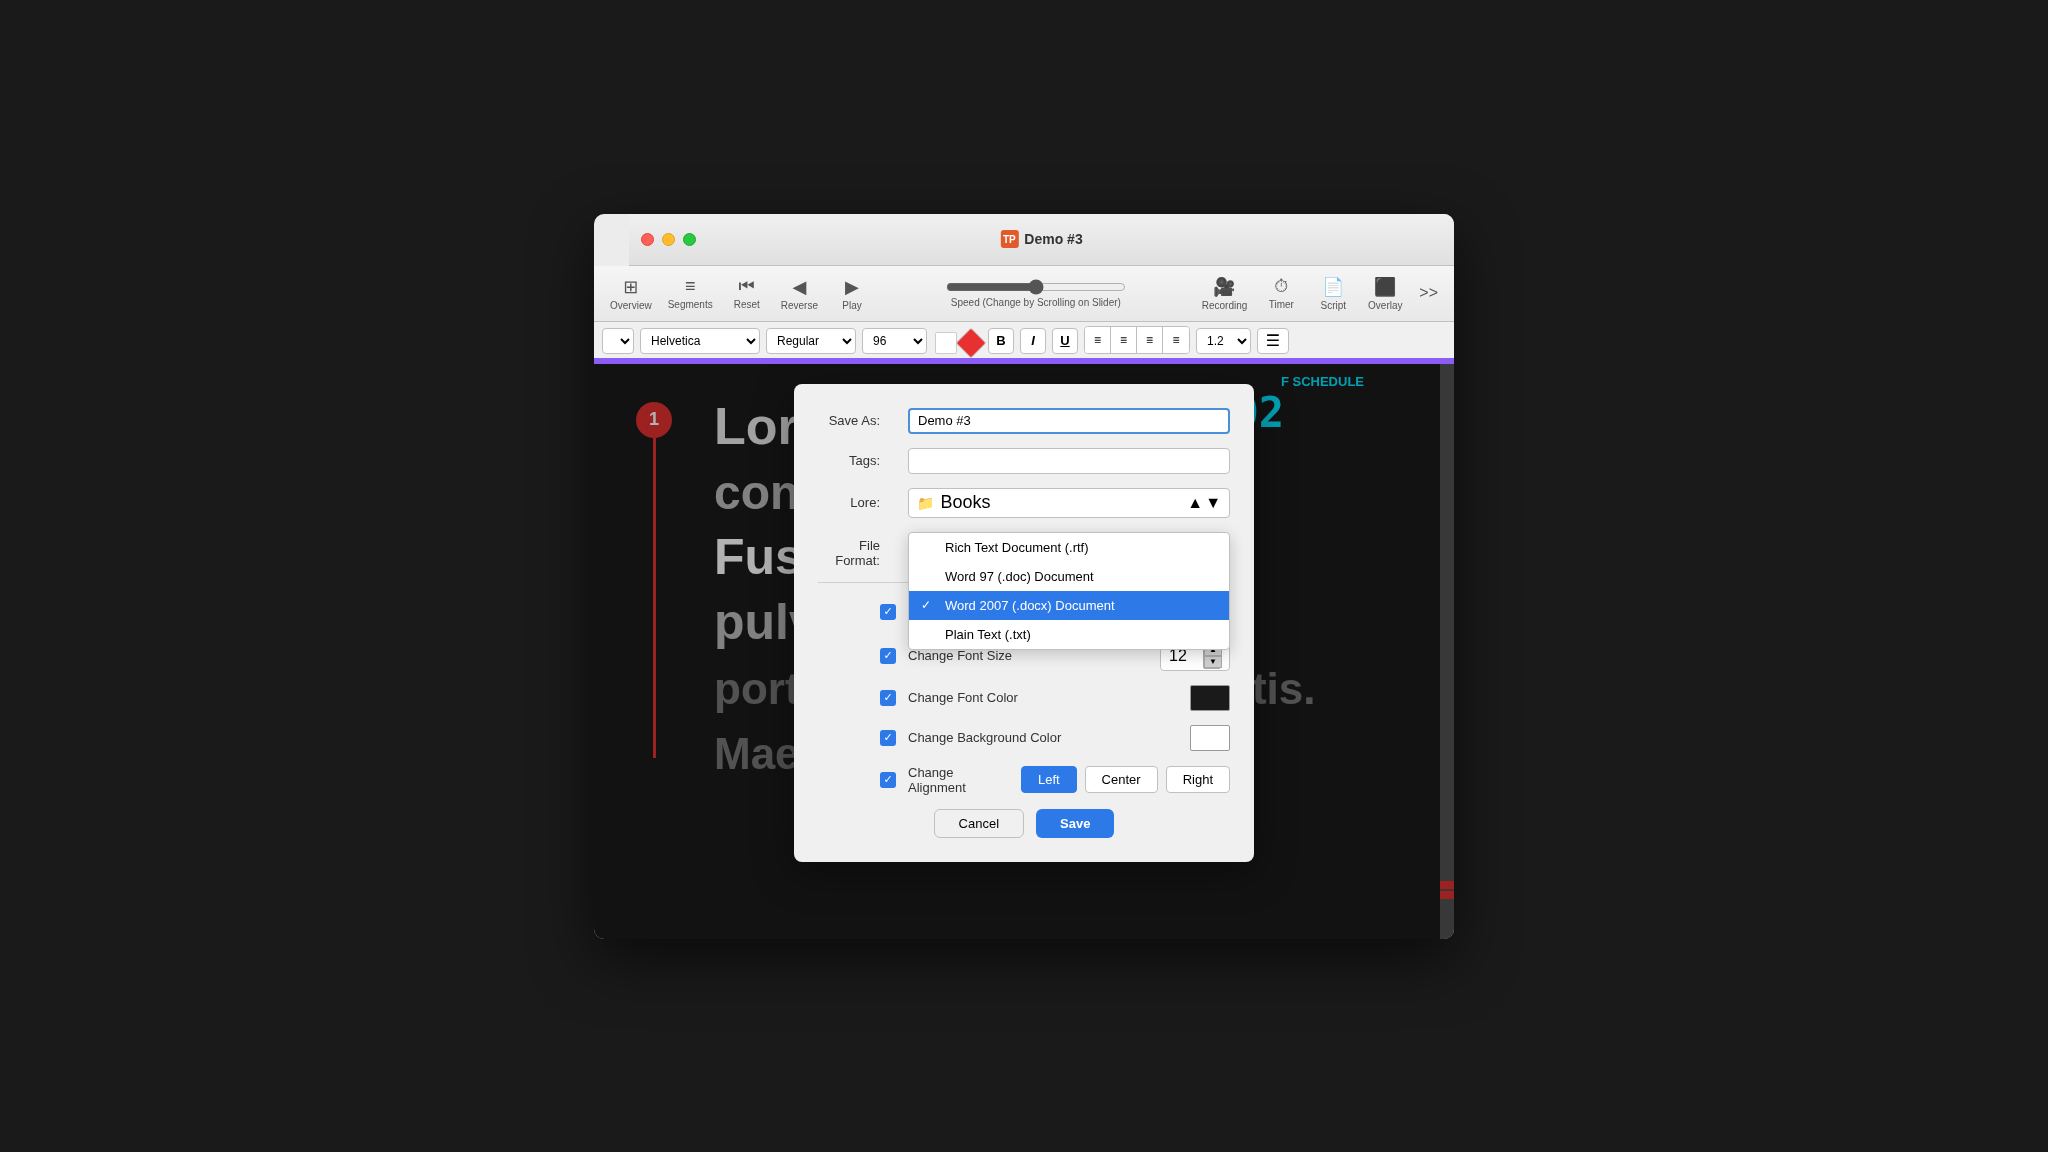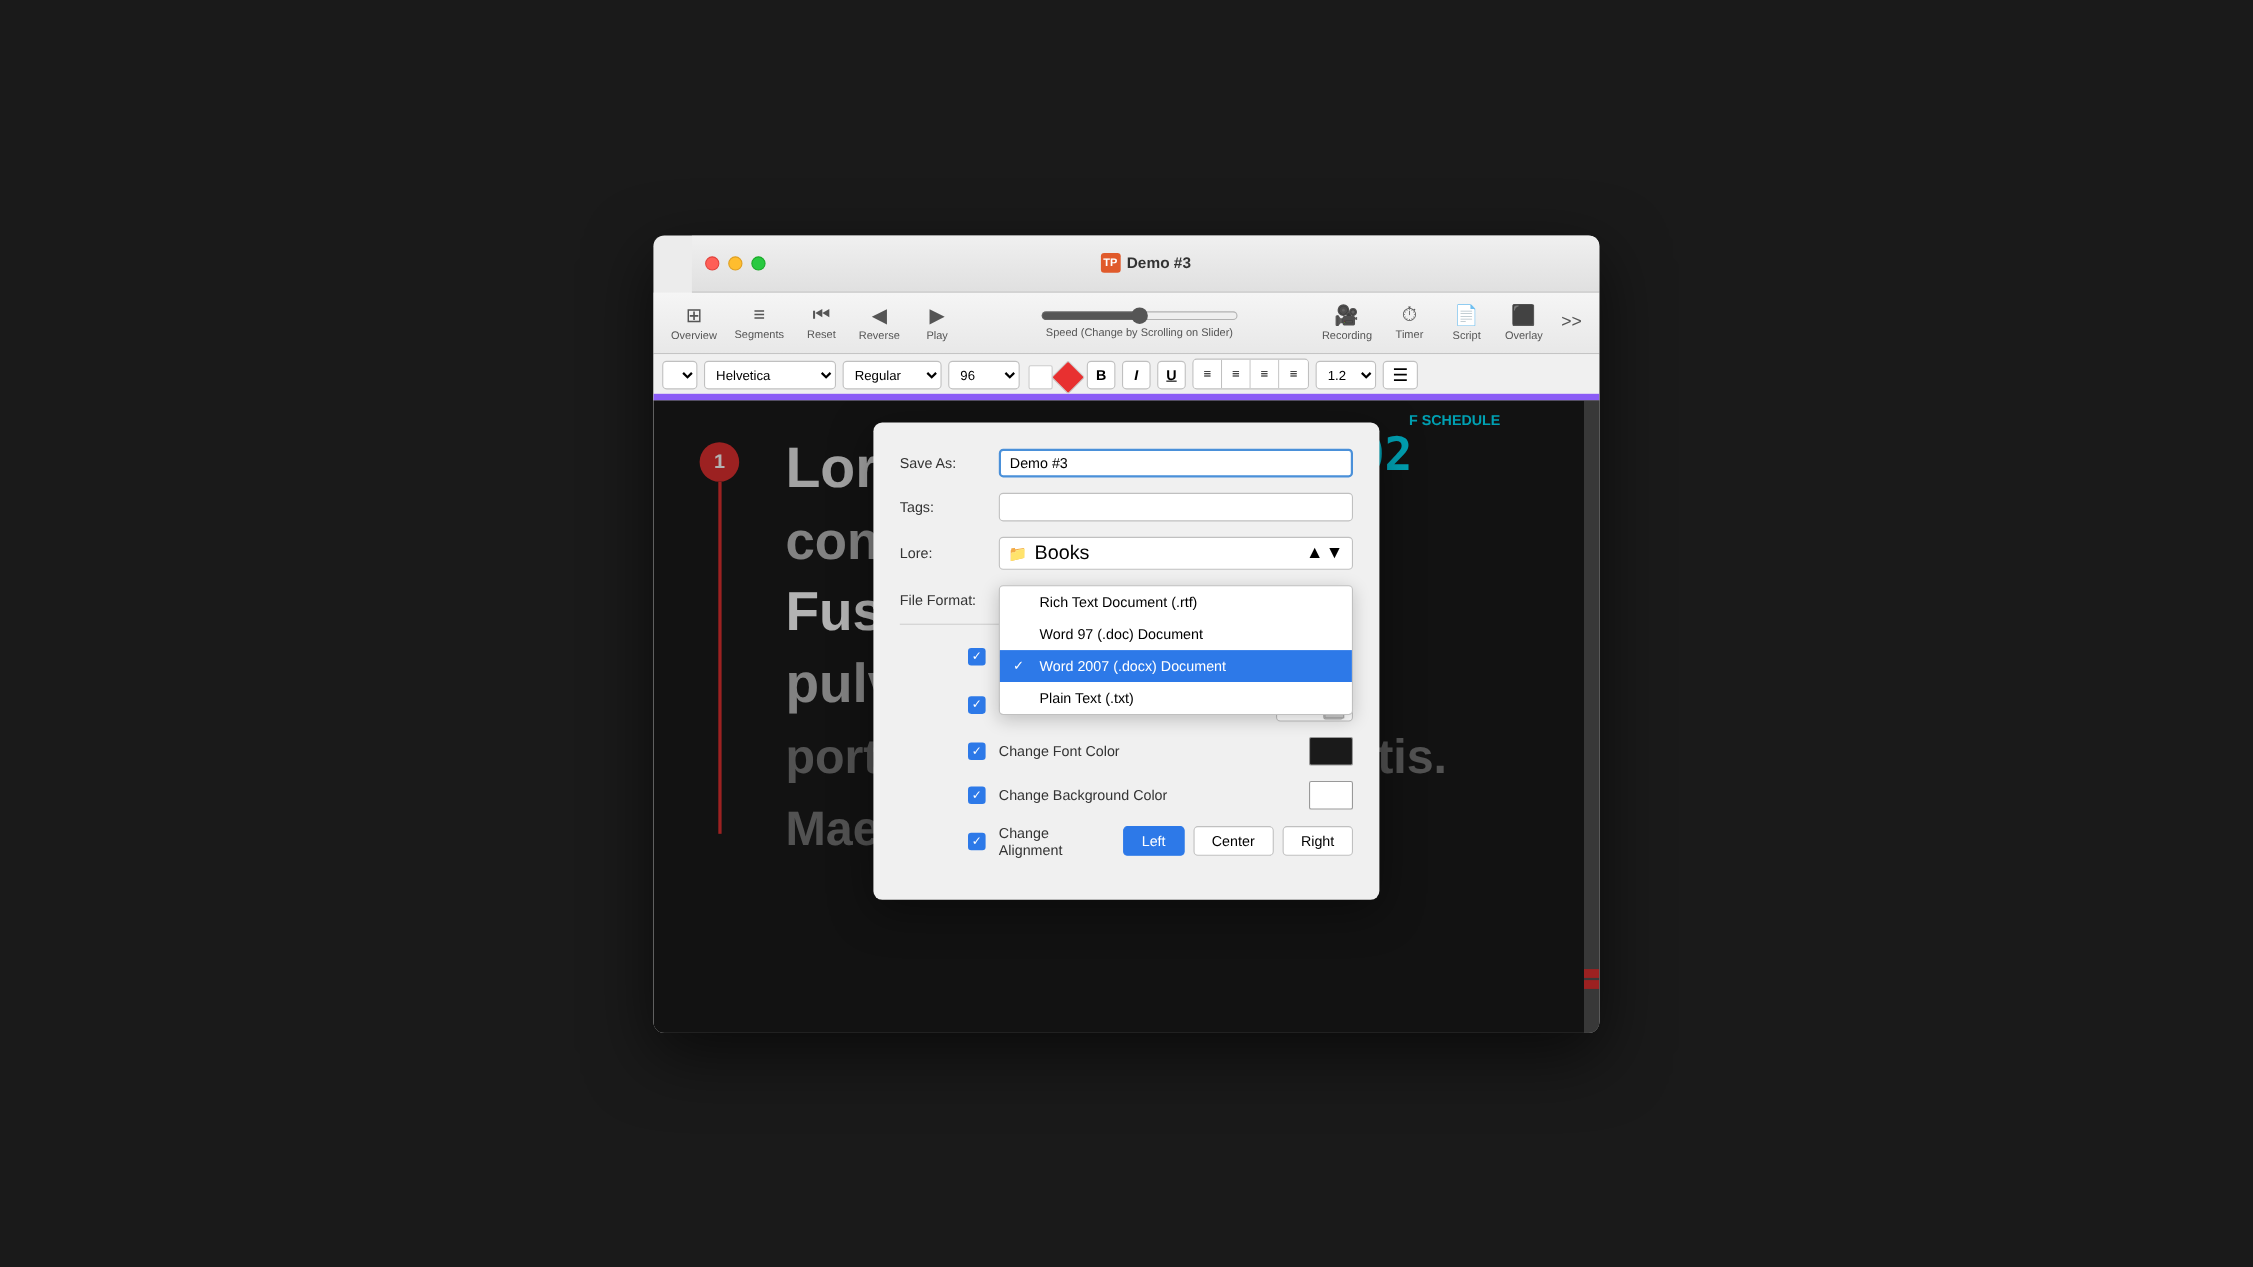--- a/index.html
+++ b/index.html
@@ -301,22 +301,22 @@
     .dialog-row {
       display: flex;
       align-items: center;
       margin-bottom: 14px;
       position: relative;
     }
     .dialog-label {
       font-size: 13px;
       color: #333;
       width: 90px;
-      text-align: left;
-      padding-right: 12px;
+      text-align: right;
+      padding-right: 28px;
       flex-shrink: 0;
     }
     .dialog-input {
       flex: 1;
       height: 26px;
       border: 2px solid #4a90d9;
       border-radius: 4px;
       padding: 0 8px;
       font-size: 13px;
       background: white;
@@ -753,18 +753,22 @@
             <div class="checkbox-icon">✓</div>
           </div>
           <span class="dialog-label" style="width:auto;text-align:left;padding-right:12px;padding-left:0;flex:1;">Change Alignment</span>
           <div class="align-group">
             <div class="align-option active">Left</div>
             <div class="align-option">Center</div>
             <div class="align-option">Right</div>
           </div>
         </div>
 
+        <div class="dialog-buttons">
+          <button class="btn-cancel">Cancel</button>
+          <button class="btn-save">Save</button>
+        </div>
 
       </div>
     </div>
 
   </div>
 </div>
 
 </body></html>

